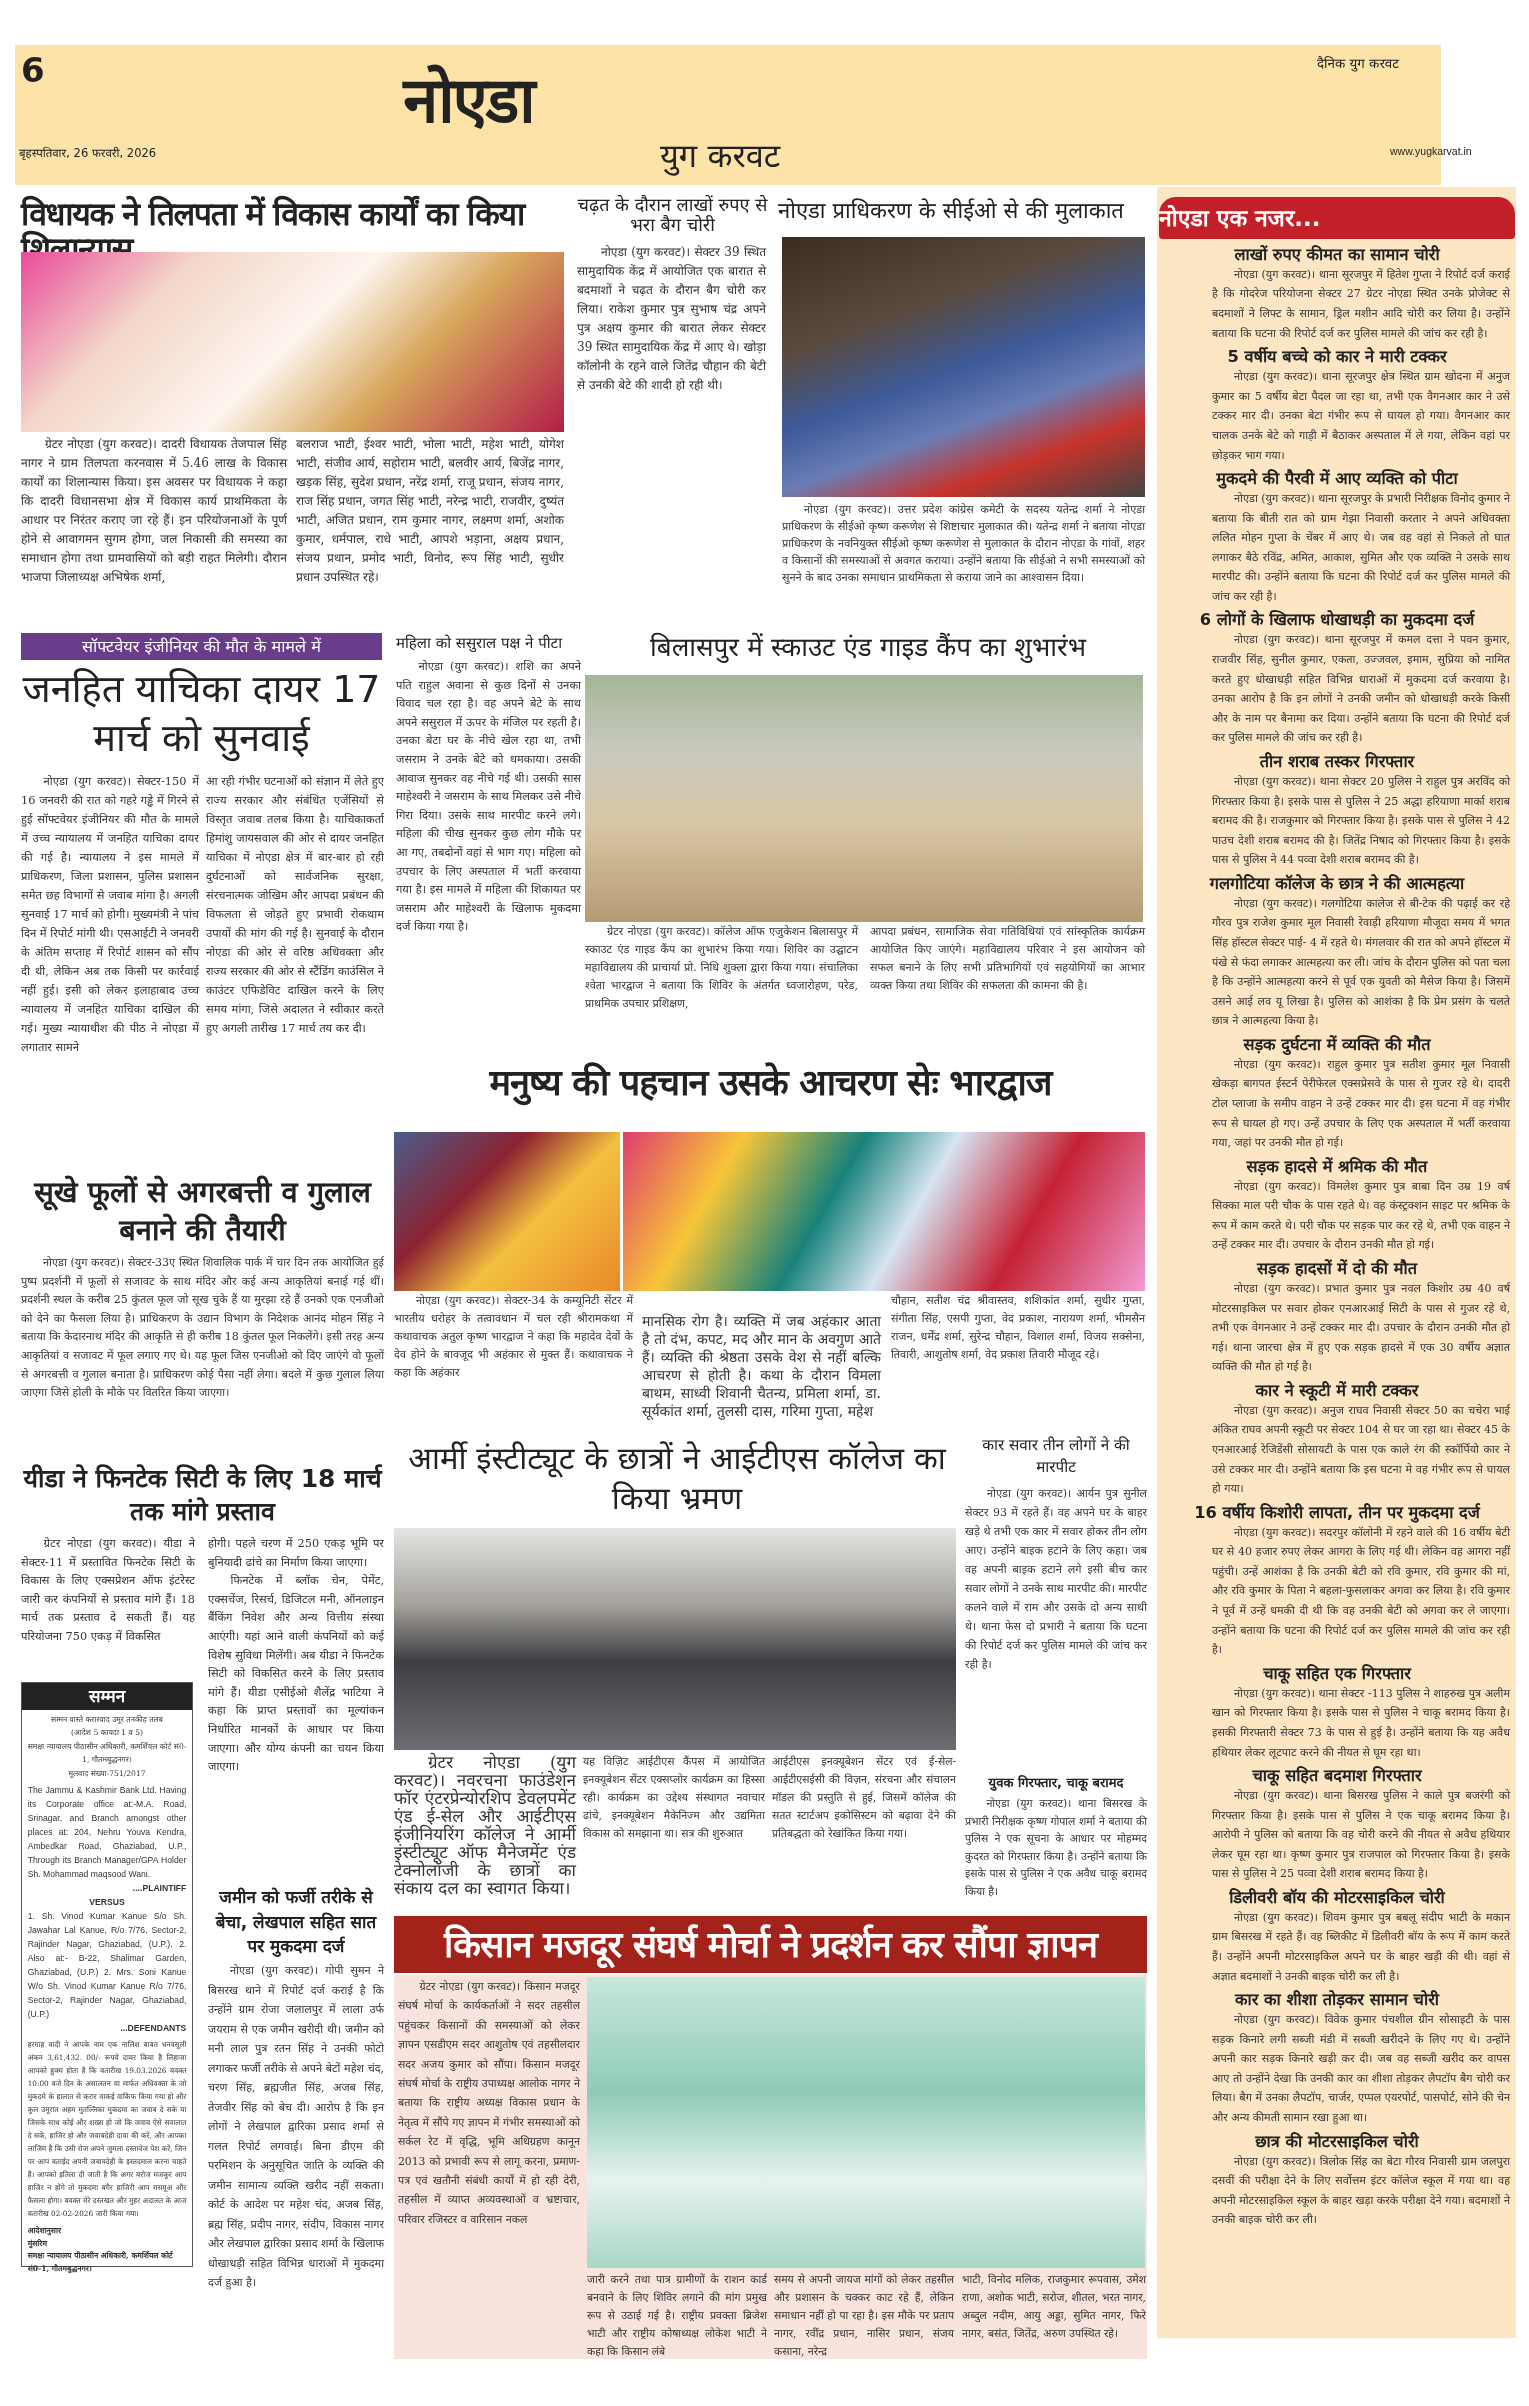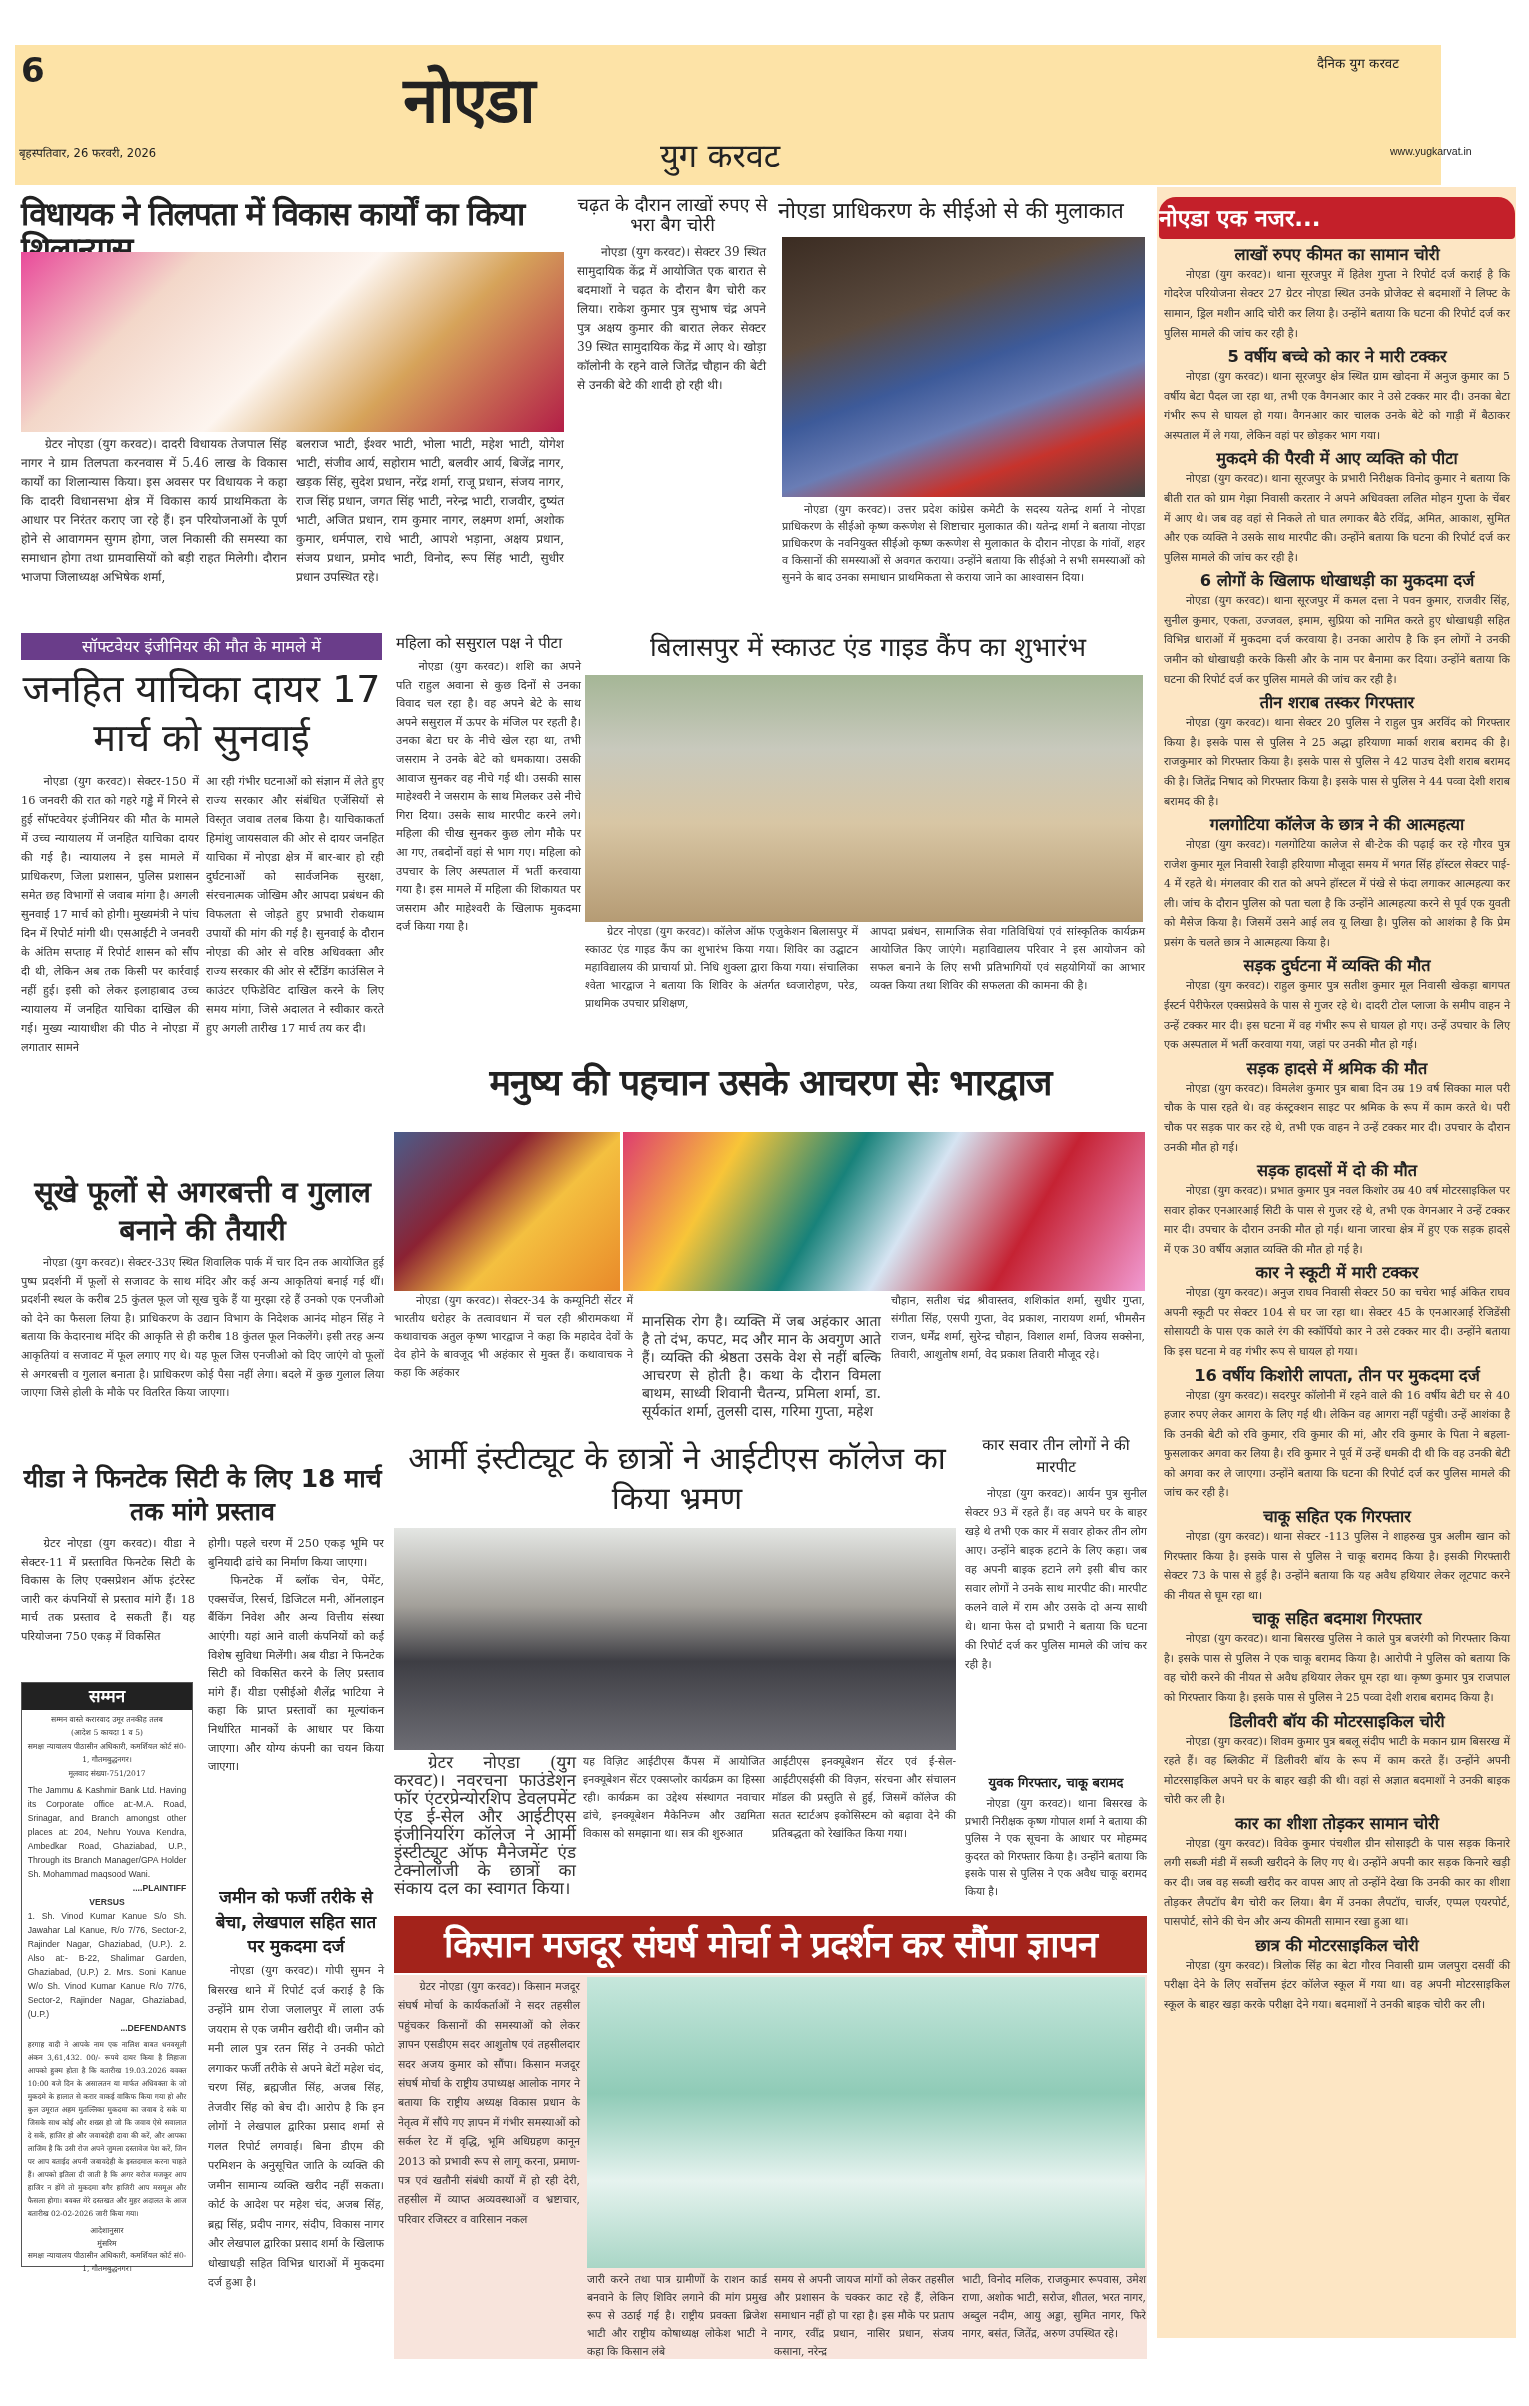--- a/index.html
+++ b/index.html
@@ -19,21 +19,21 @@
   .img1 { background: linear-gradient(135deg,#e94a9a 0%,#f3d7c9 25%,#fdf5ef 50%,#d6a35a 70%,#b31e47 100%); }
   .img2 { background: linear-gradient(160deg,#3b2c22 0%,#5a4a3e 30%,#3d5a99 50%,#6a7db5 65%,#c7332c 80%,#444 100%); }
   .img3 { background: linear-gradient(180deg,#a5b696 0%,#c8c9bd 30%,#d8c6a4 60%,#b59b74 100%); }
   .img4 { background: linear-gradient(135deg,#4a5d8b 0%,#8b2233 35%,#f4c040 60%,#e98a2a 100%); }
   .img5 { background: linear-gradient(120deg,#de3d6f 0%,#f8c538 20%,#18827a 40%,#d6e4f2 55%,#c52233 75%,#f19ad2 100%); }
   .img6 { background: linear-gradient(180deg,#e4e6e3 0%,#a3a09a 35%,#3e3e44 60%,#6d6d74 100%); }
   .img7 { background: linear-gradient(180deg,#c6e7dc 0%,#8fcbb7 40%,#e6f3ef 70%,#a9d6c6 100%); }
   .sidebar { left: 1157px; top: 187px; width: 359px; height: 2151px; background: #fde6c4; }
   .side-head { left: 1159px; top: 197px; width: 356px; height: 42px; background: #c4202a; border-radius: 17px 17px 3.8px 3.8px; color: #fff; font-family: "DejaVu Sans", sans-serif; font-weight: bold; font-size: 23px; text-align: left; line-height: 42px; }
   .side-item h3 { font-family: "DejaVu Sans", sans-serif; font-weight: bold; font-size: 16.3px; text-align: center; color: #222; margin-top: 1.9px; }
-  .side-item p { font-size: 11px; line-height: 19.6px; text-indent: 2em; text-align: justify; color: #333; }
+  .side-item p { font-size: 11px; line-height: 19.6px; text-indent: 2em; text-align: justify; color: #333; margin-left: 48px; }
   .side-wrap { left: 1164px; top: 241px; width: 346px; }
   .kicker { background: #6a3d8a; color: #fff; font-family: "DejaVu Sans", sans-serif; font-size: 16.3px; text-align: center; line-height: 27px; }
   .red-banner { background: #a3231b; color: #fff; font-family: "DejaVu Sans", sans-serif; font-weight: bold; font-size: 36px; text-align: center; line-height: 57px; letter-spacing: -1px; }
   .summon { left: 21px; top: 1682px; width: 172px; height: 306px; border: 1.4px solid #555; }
   .summon-head { background: #222; color: #fff; font-family: "DejaVu Sans", sans-serif; font-weight: bold; font-size: 17px; text-align: center; line-height: 27px; }
   .summon-body { font-size: 7.6px; line-height: 13.4px; padding: 2.9px 5.7px; text-align: center; color: #333; }
   .summon-en { font-family: "Liberation Sans", sans-serif; font-size: 8.6px; line-height: 14px; text-align: justify; padding: 0 5.7px; color: #333; }
   .pink-box { background: #f8e4dc; }
 </style>
 </head>
@@ -124,21 +124,21 @@
     <div>(आदेश 5 कायदा 1 व 5)</div>
     <div>समक्षः न्यायालय पीठासीन अधिकारी, कमर्शियल कोर्ट सं0-1, गौतमबुद्धनगर।</div>
     <div>मूलवाद संख्या-751/2017</div>
   </div>
   <div class="summon-en">The Jammu &amp; Kashmir Bank Ltd. Having its Corporate office at:-M.A. Road, Srinagar, and Branch amongst other places at: 204, Nehru Youva Kendra, Ambedkar Road, Ghaziabad, U.P., Through its Branch Manager/GPA Holder Sh. Mohammad maqsood Wani.</div>
   <div class="summon-en" style="text-align:right;font-weight:bold;">....PLAINTIFF</div>
   <div class="summon-en" style="text-align:center;font-weight:bold;">VERSUS</div>
   <div class="summon-en">1. Sh. Vinod Kumar Kanue S/o Sh. Jawahar Lal Kanue, R/o 7/76, Sector-2, Rajinder Nagar, Ghaziabad, (U.P.). 2. Also at:- B-22, Shalimar Garden, Ghaziabad, (U.P.) 2. Mrs. Soni Kanue W/o Sh. Vinod Kumar Kanue R/o 7/76, Sector-2, Rajinder Nagar, Ghaziabad, (U.P.)</div>
   <div class="summon-en" style="text-align:right;font-weight:bold;">...DEFENDANTS</div>
   <div class="summon-body" style="text-align:justify;font-size:7.3px;line-height:13px;">हरगाह वादी ने आपके नाम एक नालिश बाबत धनवसूली अंकन 3,61,432. 00/- रूपये दायर किया है लिहाजा आपको हुक्म होता है कि बतारीख 19.03.2026 बवक्त 10:00 बजे दिन के असालतन या मार्फत अधिवक्ता के जो मुकदमे के हालात से करार वाकई वाकिफ किया गया हो और कुल उमूरात अहम मुतल्लिका मुकदमा का जवाब दे सके या जिसके साथ कोई और शख्स हो जो कि जवाब ऐसे सवालात दे सकें, हाजिर हो और जवाबदेही दावा की करें, और आपका लाजिम है कि उसी रोज अपने जुमला दस्तावेज पेश करें, जिन पर आप बताईद अपनी जबावदेही के इस्तदमाल करना चाहते हैं। आपको इतिला दी जाती है कि अगर बरोज मजकूर आप हाजिर न होंगे तो मुकदमा बगैर हाजिरी आप मसमूअ और फैसला होगा। बवक्त मेरे दस्तखत और मुहर अदालत के आज बतारीख 02-02-2026 जारी किया गया।</div>
-  <div class="summon-body" style="text-align:center;font-weight:normal;line-height:12.4px;">
+  <div class="summon-body" style="text-align:left;font-weight:bold;line-height:12.4px;">
     <div>आदेशानुसार</div>
     <div>मुंसरिम</div>
     <div>समक्षः न्यायालय पीठासीन अधिकारी, कमर्शियल कोर्ट सं0-1, गौतमबुद्धनगर।</div>
   </div>
 </div>
 
 <div class="abs hl" style="left:208px;top:1885px;width:176px;font-size:17px;text-align:center;line-height:1.45;">जमीन को फर्जी तरीके से बेचा, लेखपाल सहित सात पर मुकदमा दर्ज</div>
 <div class="abs body" style="left:208px;top:1961px;width:176px;font-size:11px;line-height:19.5px;">
     <p>नोएडा (युग करवट)। गोपी सुमन ने बिसरख थाने में रिपोर्ट दर्ज कराई है कि उन्होंने ग्राम रोजा जलालपुर में लाला उर्फ जयराम से एक जमीन खरीदी थी। जमीन को मनी लाल पुत्र रतन सिंह ने उनकी फोटो लगाकर फर्जी तरीके से अपने बेटों महेश चंद, चरण सिंह, ब्रह्मजीत सिंह, अजब सिंह, तेजवीर सिंह को बेच दी। आरोप है कि इन लोगों ने लेखपाल द्वारिका प्रसाद शर्मा से गलत रिपोर्ट लगवाई। बिना डीएम की परमिशन के अनुसूचित जाति के व्यक्ति की जमीन सामान्य व्यक्ति खरीद नहीं सकता। कोर्ट के आदेश पर महेश चंद, अजब सिंह, ब्रह्म सिंह, प्रदीप नागर, संदीप, विकास नागर और लेखपाल द्वारिका प्रसाद शर्मा के खिलाफ धोखाधड़ी सहित विभिन्न धाराओं में मुकदमा दर्ज हुआ है।</p>
   </div>

